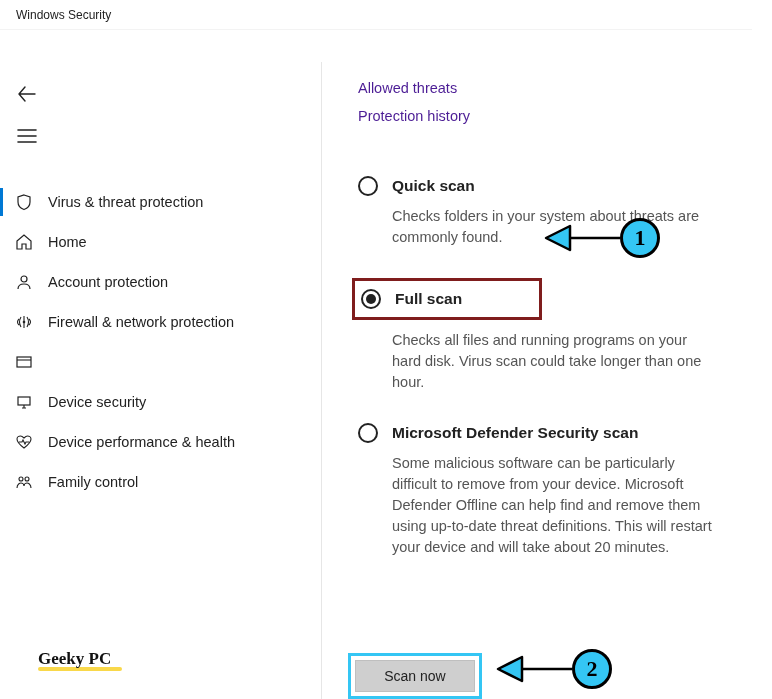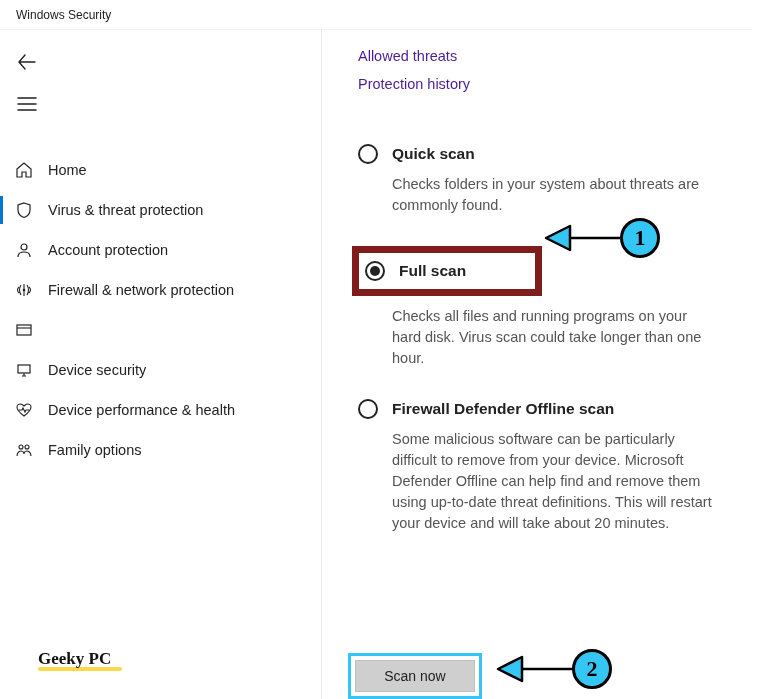--- a/index.html
+++ b/index.html
@@ -5,21 +5,21 @@
   * { box-sizing: border-box; }
   html, body {
     margin: 0; padding: 0;
     width: 772px; height: 699px;
     font-family: "Segoe UI", Arial, sans-serif;
     font-size: 14px;
     color: #222;
     background: #fff;
     overflow: hidden;
   }
-  .window { width: 752px; height: 699px; position: relative; display: flex; flex-direction: column; }
+  .window { width: 752px; height: 699px; position: relative; display: flex; flex-direction: column; gap: 32px; }
   .titlebar {
     height: 30px; display: flex; align-items: center;
     padding-left: 16px; font-size: 12px; color: #222;
     border-bottom: 1px solid #f3f3f3;
   }
   .body { flex: 1; display: flex; min-height: 0; }
   .sidebar {
     width: 322px;
     border-right: 1px solid #e6e6e6;
     display: flex; flex-direction: column;
@@ -66,21 +66,21 @@
     flex-shrink: 0;
   }
   .radio .dot { width: 10px; height: 10px; background: #222; border-radius: 50%; display:none; }
   .radio.selected .dot { display:block; }
   .olabel { margin-left: 14px; font-size: 15.5px; color: #222; }
   .odesc {
     margin-left: 34px; margin-top: 10px; font-size: 14.5px; color: #555;
     line-height: 1.45; max-width: 310px;
   }
   .highlight-wrap {
-    border: 7px solid #7f1d1d;
+    border: 3px solid #7f1d1d;
     padding: 8px 10px 8px 6px;
     margin-left: -6px;
     width: 190px;
     background: #fff;
   }
   .scan-btn-wrap {
     border: 3px solid #34c6f4;
     display: inline-block;
     padding: 4px;
     position: absolute; left: 348px; bottom: 0;
@@ -121,35 +121,35 @@
           </svg>
         </div>
         <div class="icon-btn" style="margin-top:6px">
           <svg width="20" height="16" viewBox="0 0 20 16">
             <path d="M1 2 H19 M1 8 H19 M1 14 H19" stroke="#222" stroke-width="1.6" stroke-linecap="round"></path>
           </svg>
         </div>
       </div>
 
       <div class="nav">
+        <div class="nav-item active">
+          <span class="nico">
+            <svg width="18" height="18" viewBox="0 0 18 18">
+                <path d="M9 2 L15 4 V9 C15 13 12 15.5 9 16.5 C6 15.5 3 13 3 9 V4 Z" fill="none" stroke="#222" stroke-width="1.2"></path>
+              </svg>
+          </span>
+          <span class="nlabel">Virus &amp; threat protection</span>
+        </div>
         <div class="nav-item">
           <span class="nico">
             <svg width="18" height="18" viewBox="0 0 18 18">
                 <path d="M2 8 L9 2 L16 8 V16 H11 V11 H7 V16 H2 Z" fill="none" stroke="#222" stroke-width="1.2"></path>
               </svg>
           </span>
           <span class="nlabel">Home</span>
-        </div>
-        <div class="nav-item active">
-          <span class="nico">
-            <svg width="18" height="18" viewBox="0 0 18 18">
-                <path d="M9 2 L15 4 V9 C15 13 12 15.5 9 16.5 C6 15.5 3 13 3 9 V4 Z" fill="none" stroke="#222" stroke-width="1.2"></path>
-              </svg>
-          </span>
-          <span class="nlabel">Virus &amp; threat protection</span>
         </div>
         <div class="nav-item">
           <span class="nico">
             <svg width="18" height="18" viewBox="0 0 18 18">
                 <circle cx="9" cy="6" r="3" fill="none" stroke="#222" stroke-width="1.2"></circle>
                 <path d="M3 16 C3 12 6 11 9 11 C12 11 15 12 15 16" fill="none" stroke="#222" stroke-width="1.2"></path>
               </svg>
           </span>
           <span class="nlabel">Account protection</span>
         </div>
@@ -188,21 +188,21 @@
           <span class="nlabel">Device performance &amp; health</span>
         </div>
         <div class="nav-item">
           <span class="nico">
             <svg width="18" height="18" viewBox="0 0 18 18">
                 <circle cx="6" cy="6" r="2" fill="none" stroke="#222" stroke-width="1.1"></circle>
                 <circle cx="12" cy="6" r="2" fill="none" stroke="#222" stroke-width="1.1"></circle>
                 <path d="M2 15 C2 11 5 10 6 10 C7 10 9 11 9 13 C9 11 11 10 12 10 C13 10 16 11 16 15" fill="none" stroke="#222" stroke-width="1.1"></path>
               </svg>
           </span>
-          <span class="nlabel">Family options</span>
+          <span class="nlabel">Family control</span>
         </div>
       </div>
 
       <div class="watermark">
         <span>Geeky PC</span>
         <span class="under"></span>
       </div>
     </div>
 
     <div class="content">
@@ -228,21 +228,21 @@
               <span class="olabel">Full scan</span>
             </div>
           </div>
           <div class="odesc">Checks all files and running programs on your hard disk. Virus scan could take longer than one hour.</div>
         </div>
 
 
         <div class="opt" style="margin-bottom:10px">
           <div class="opt-head">
             <span class="radio"></span>
-            <span class="olabel">Firewall Defender Offline scan</span>
+            <span class="olabel">Microsoft Defender Security scan</span>
           </div>
           <div class="odesc" style="max-width:320px">Some malicious software can be particularly difficult to remove from your device. Microsoft Defender Offline can help find and remove them using up-to-date threat definitions. This will restart your device and will take about 20 minutes.</div>
         </div>
       </div>
 
     </div>
   </div>
 
   <div class="scan-btn-wrap">
     <button class="scan-btn">Scan now</button>

